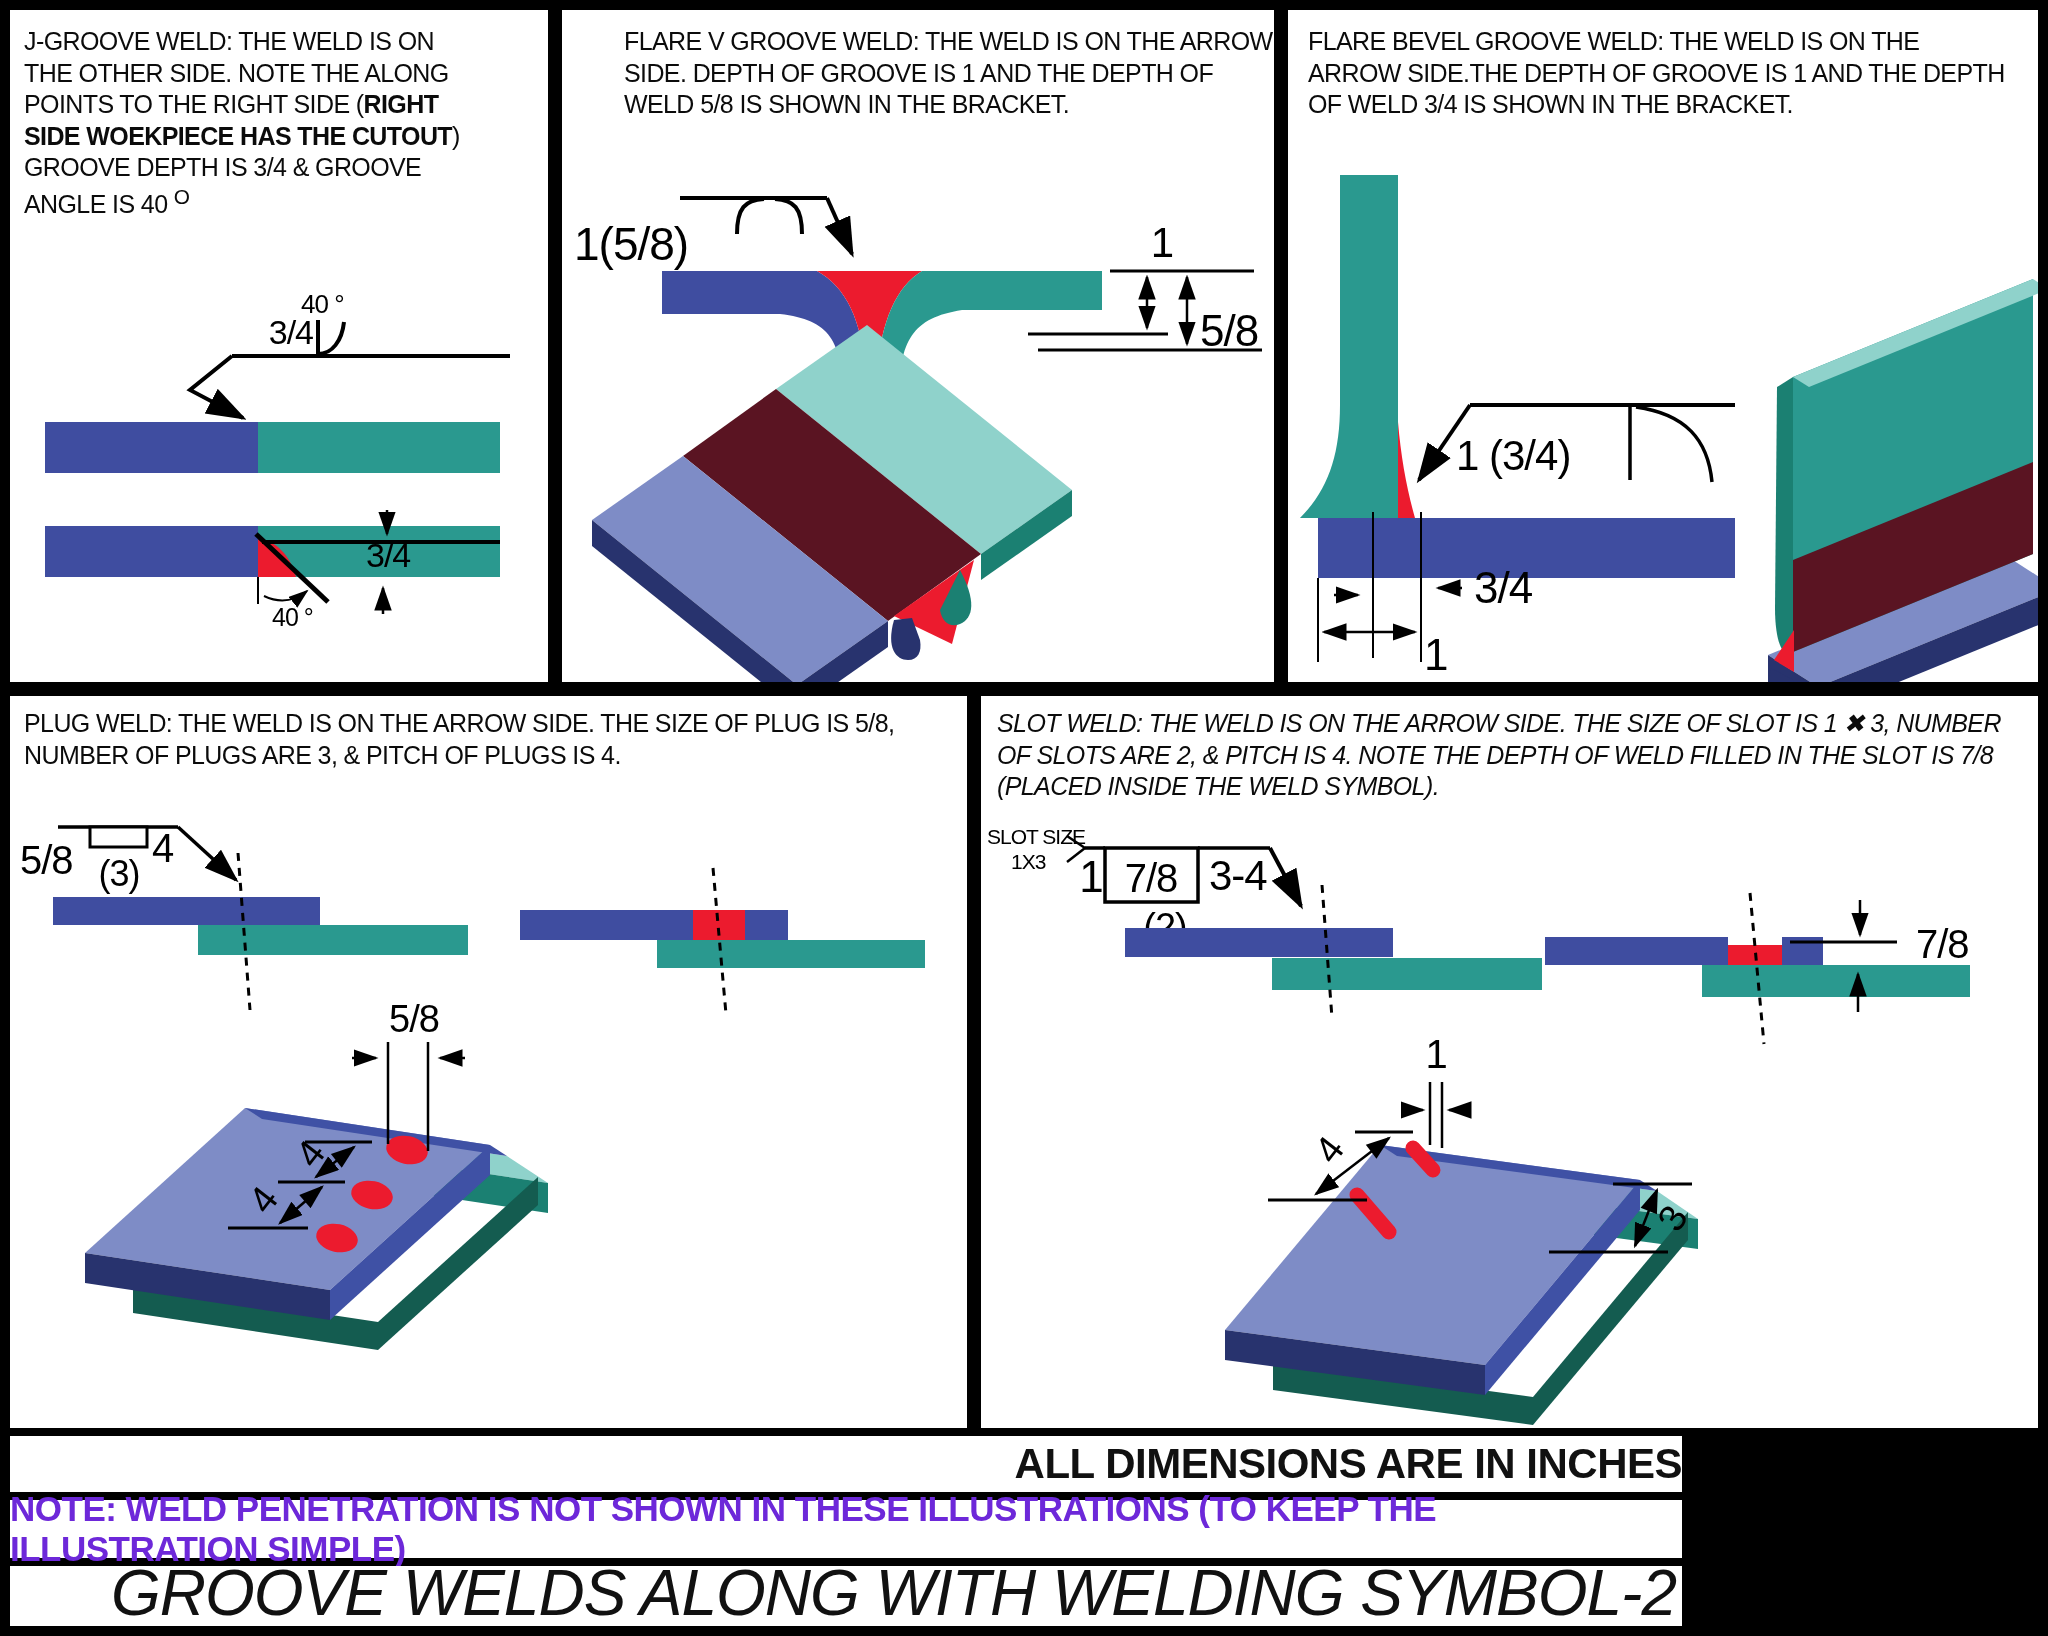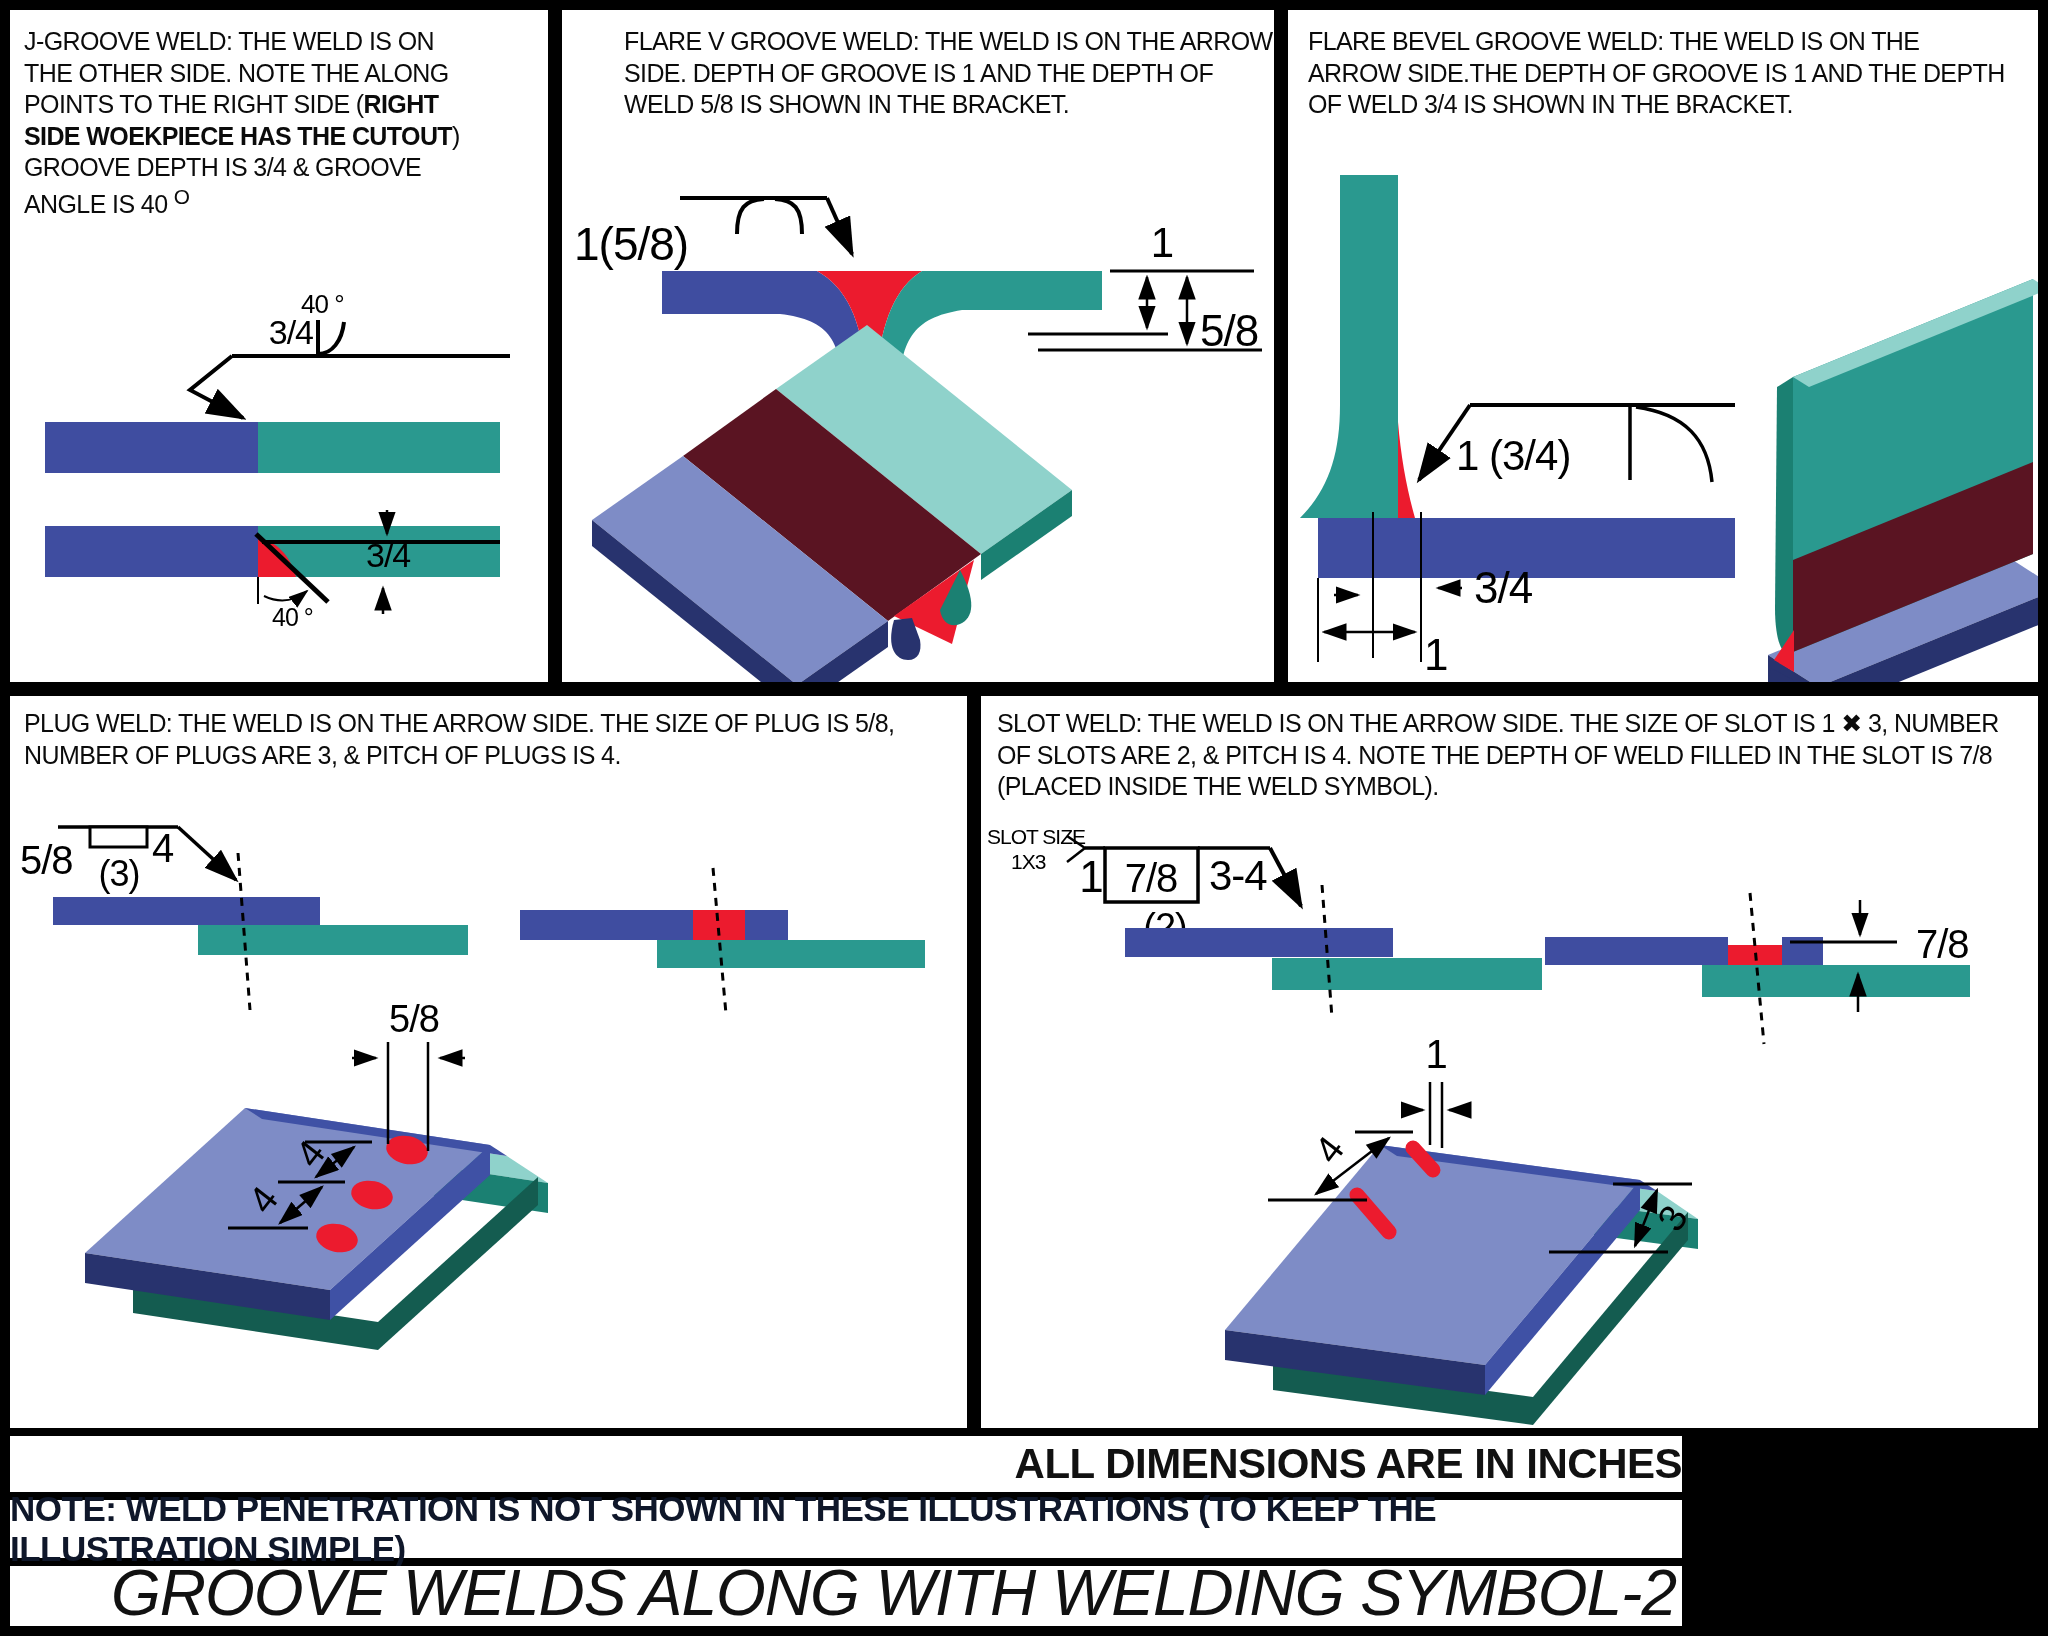--- a/index.html
+++ b/index.html
@@ -201,21 +201,21 @@
         <line x1="344" y1="451" x2="306" y2="481" stroke-width="2.5" marker-start="url(#ahr)" marker-end="url(#ah)"></line>
         <line x1="312" y1="491" x2="270" y2="527" stroke-width="2.5" marker-start="url(#ahr)" marker-end="url(#ah)"></line>
       </g>
       <text x="404" y="336" font-size="38" text-anchor="middle">5/8</text>
       <text x="304" y="474" font-size="38" transform="rotate(-52 304 474)">4</text>
       <text x="257" y="520" font-size="38" transform="rotate(-52 257 520)">4</text>
     </svg>
   </div>
 
   <div class="panel" style="left:981px;top:696px;width:1057px;height:732px;">
-    <div class="desc" style="left:16px;top:12px;width:1005px;">SLOT WELD: THE WELD IS ON THE ARROW SIDE. THE SIZE OF SLOT IS 1 ✖ 3, NUMBER OF SLOTS ARE 2, &amp; PITCH  IS 4. NOTE THE DEPTH OF WELD FILLED IN THE SLOT IS 7/8 (PLACED INSIDE THE WELD SYMBOL).</div>
+    <div class="desc" style="left:16px;top:12px;width:1005px;font-style:italic;">SLOT WELD: THE WELD IS ON THE ARROW SIDE. THE SIZE OF SLOT IS 1 ✖ 3, NUMBER OF SLOTS ARE 2, &amp; PITCH  IS 4. NOTE THE DEPTH OF WELD FILLED IN THE SLOT IS 7/8 (PLACED INSIDE THE WELD SYMBOL).</div>
     <svg width="1057" height="732" viewBox="0 0 1057 732">
       <text x="6" y="148" font-size="21" letter-spacing="0">SLOT SIZE</text>
       <text x="30" y="173" font-size="21" letter-spacing="0">1X3</text>
       <g stroke="#000" fill="none">
         <line x1="86" y1="140" x2="104" y2="152" stroke-width="2.5"></line>
         <line x1="86" y1="166" x2="104" y2="152" stroke-width="2.5"></line>
         <line x1="104" y1="152" x2="124" y2="152" stroke-width="3.5"></line>
         <rect x="124" y="152" width="93" height="54" stroke-width="3.5" fill="#fff"></rect>
         <line x1="217" y1="152" x2="289" y2="152" stroke-width="3.5"></line>
         <line x1="289" y1="152" x2="320" y2="210" stroke-width="4" marker-end="url(#ah)"></line>
@@ -266,20 +266,20 @@
       </g>
       <text x="455" y="372" font-size="40" text-anchor="middle">1</text>
       <text x="352" y="470" font-size="38" transform="rotate(-52 352 470)">4</text>
       <text x="697" y="538" font-size="38" transform="rotate(-58 697 538)">3</text>
     </svg>
   </div>
 
   <div class="bar" id="units-bar">
     <span>ALL DIMENSIONS ARE IN INCHES</span>
   </div>
-  <div class="bar" id="note-bar" style="color:#0f172a;">
+  <div class="bar" id="note-bar" style="color:#6d28d9;">
     <span>NOTE: WELD PENETRATION IS NOT SHOWN IN THESE ILLUSTRATIONS (TO KEEP THE ILLUSTRATION SIMPLE)</span>
   </div>
   <div class="bar" id="title-bar">
     <span>GROOVE WELDS ALONG WITH WELDING SYMBOL-2</span>
   </div>
 
 </div>
 
 </body></html>

